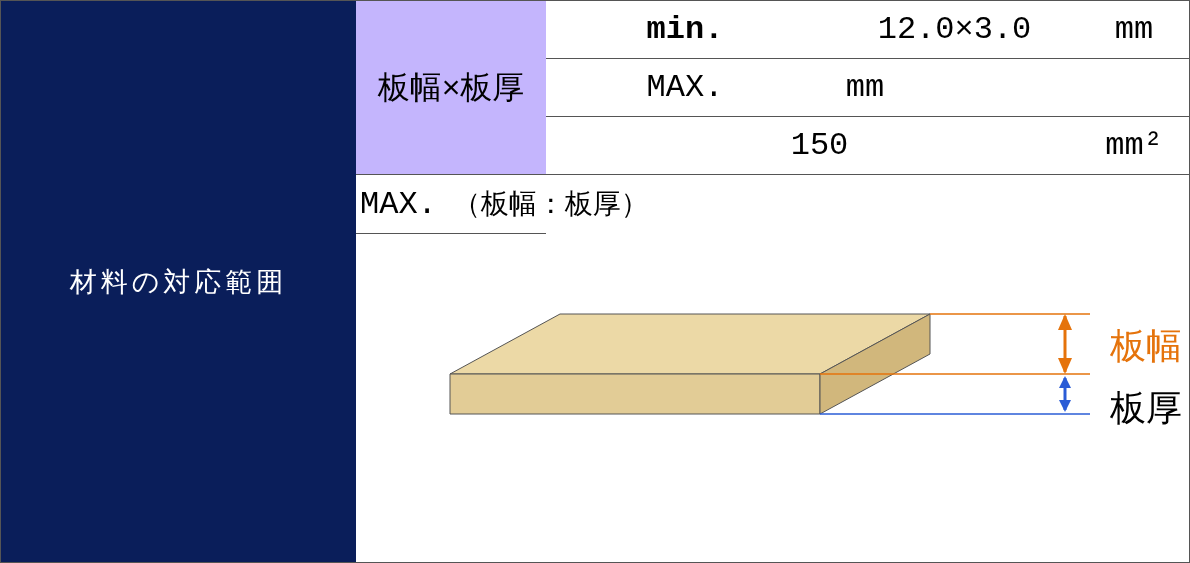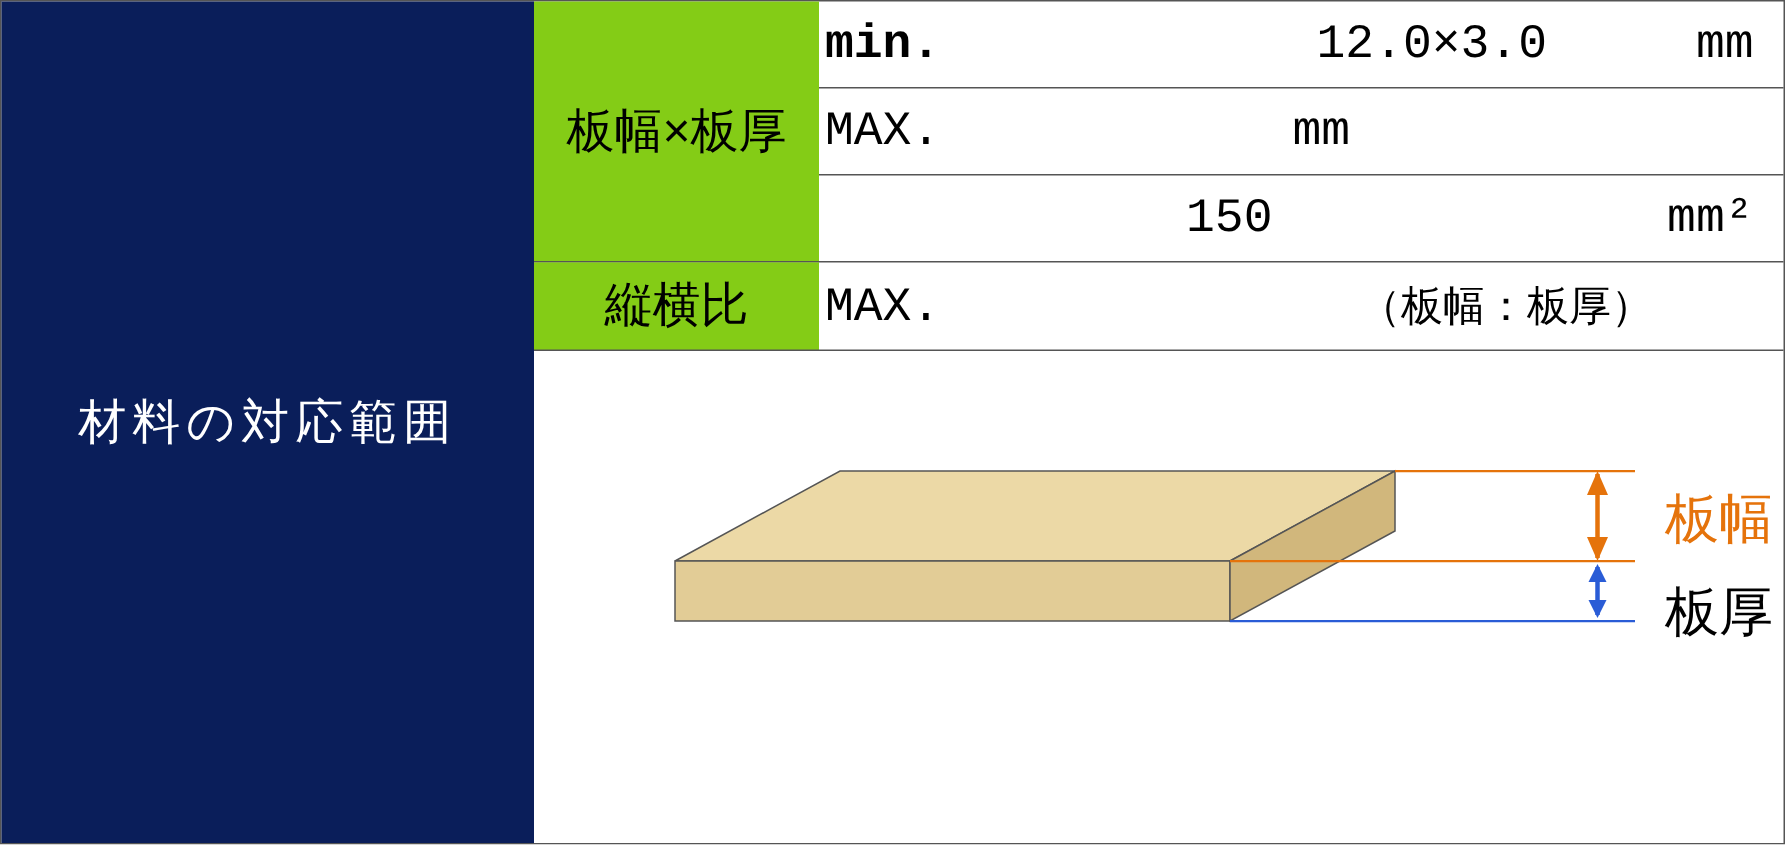--- a/index.html
+++ b/index.html
@@ -18,21 +18,21 @@
   }
   .left {
     width: 355px;
     background: #0a1e5a;
     color: #fff;
     display: flex;
     align-items: center;
     justify-content: center;
   }
   .left-title {
-    font-size: 32px;
+    font-size: 27px;
     letter-spacing: 4px;
     text-align: center;
     padding: 0 10px;
   }
   .right {
     flex: 1;
     display: flex;
     flex-direction: column;
   }
   .table {
@@ -41,33 +41,33 @@
     grid-template-rows: auto;
   }
   .label-cell {
     font-size: 32px;
     display: flex;
     align-items: center;
     justify-content: center;
     padding: 6px 4px;
     white-space: nowrap;
   }
-  .bg-grey { background: #84cc16; }
+  .bg-grey { background: #c4b5fd; }
   .val-cell {
     font-size: 32px;
     padding: 10px 20px 10px 4px;
     white-space: nowrap;
     display: flex;
     align-items: center;
     border-bottom: 1px solid #555;
     font-family: "Courier New", "MS Gothic", monospace;
   }
-  .val-cell .k { width: 270px; display:inline-block; }
+  .val-cell .k { width: 270px; display:inline-block;text-align:center; }
   .val-cell .v { flex:1; text-align:center; display:inline-block; }
-  .val-cell .u { width: 80px; display:inline-block; text-align:right; padding-left:10px; }
+  .val-cell .u { width: 80px; display:inline-block; text-align:center; padding-left:10px; }
   .val-cell .note { font-size: 28px; padding-left: 6px; white-space: nowrap; }
   .bold { font-weight: bold; }
   .diagram {
     flex: 1;
     position: relative;
     margin-left: 34px;
   }
   .diagram svg {
     position: absolute;
     left: 0; top: 0;
@@ -108,21 +108,20 @@
       <div class="val-cell">
         <span class="k">MAX.</span>
         <span class="u">mm</span>
       </div>
 
       <div class="val-cell">
         <span class="v">150</span>
         <span class="u">mm²</span>
       </div>
 
-      <div class="label-cell bg-grey" style="border-bottom:1px solid #555;">縦横比</div>
 
       <div class="val-cell">
         <span class="k">MAX.</span>
         <span class="u"></span>
         <span class="note">（板幅：板厚）</span>
       </div>
 
     </div>
 
     <div class="diagram">

